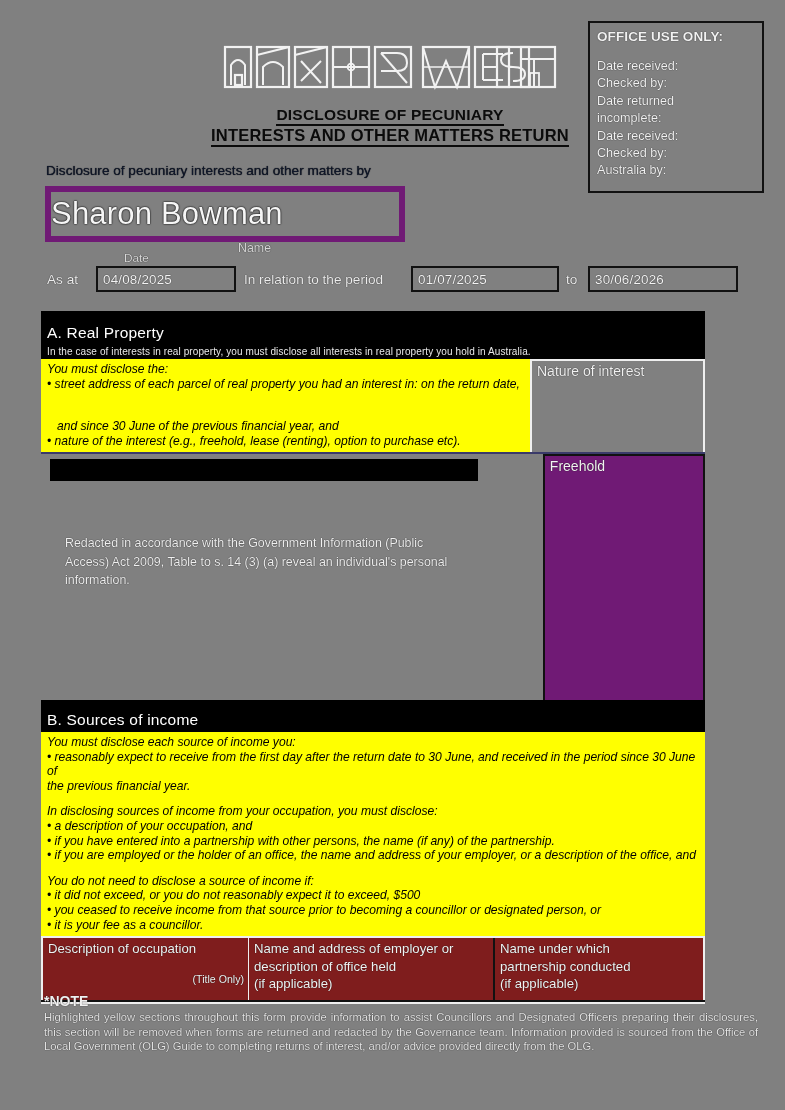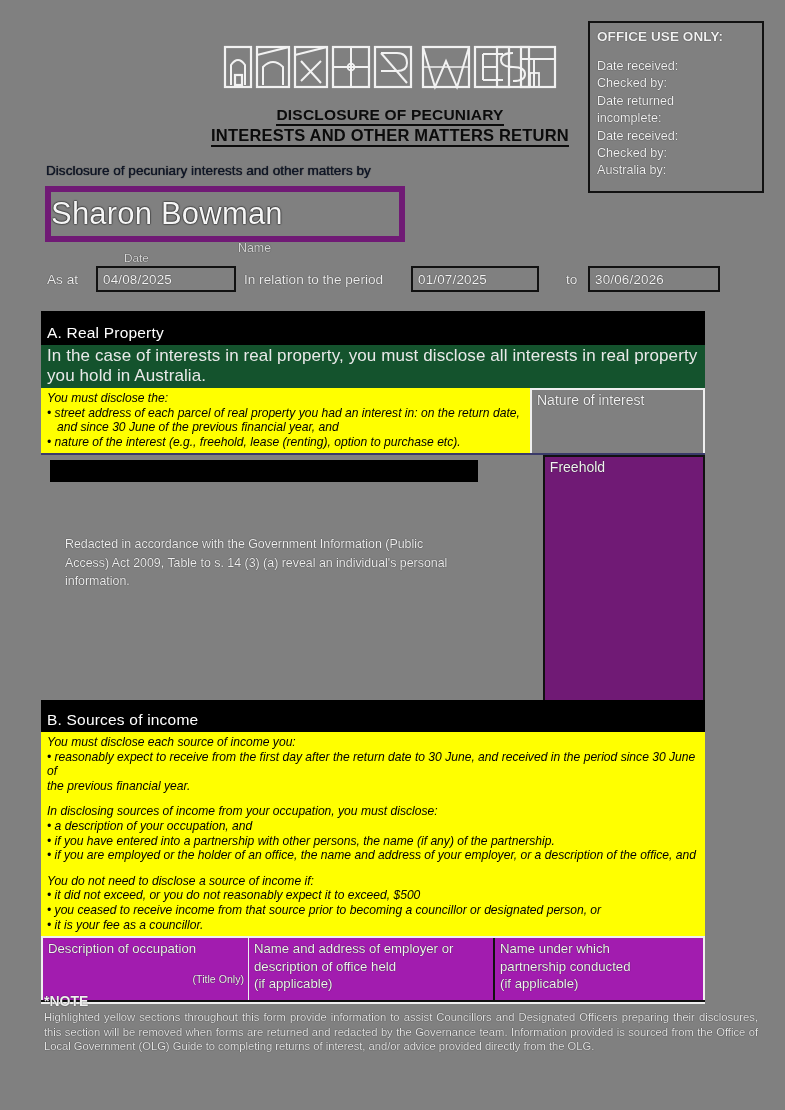--- a/index.html
+++ b/index.html
@@ -136,22 +136,22 @@
     padding-left: 5px;
     height: 26px;
   }
   .fld span {
     font-size: 13.4px;
     color: #f4f4f4;
     text-shadow: 0 0 1px #000;
     letter-spacing: .2px;
   }
   #f-asat   { left: 96px;  top: 266px; width: 140px; }
-  #f-from   { left: 411px; top: 266px; width: 128px; }
-  #f-to     { left: 588px; top: 266px; width: 132px; }
+  #f-from   { left: 411px; top: 266px; width: 148px; }
+  #f-to     { left: 588px; top: 266px; width: 150px; }
   .period-label {
     position: absolute;
     left: 244px;
     top: 272px;
     font-size: 13.6px;
     color: #ededed;
     text-shadow: 0 0 1px #000;
   }
   .to-label {
     position: absolute;
@@ -175,39 +175,39 @@
     box-sizing: border-box;
   }
   .sec-head {
     background: #000;
     color: #fff;
     font-size: 15.5px;
     padding: 2px 0 3px 6px;
     letter-spacing: .2px;
   }
   .sec-sub {
-    background: #14532d;
+    background: #000000;
     color: #e9e9e9;
-    font-size: 17px;
+    font-size: 10px;
     padding: 1px 0 2px 6px;
     letter-spacing: .1px;
   }
   .yellow {
     background: #ffff00;
     color: #000;
     font-style: italic;
     font-size: 12.1px;
     line-height: 14.6px;
     padding: 3px 6px 4px 6px;
     box-sizing: border-box;
   }
   .yellow p { margin: 0; }
   .yellow .gap { height: 11px; }
   .yellow .bl { padding-left: 10px; text-indent: -10px; }
-  .yellow .cont { padding-left: 10px; }
+  .yellow .cont { padding-left: 10px; margin-top: 28px; }
 
   
   #secA { top: 311px; }
   #secA .topbar { height: 11px; }
   .a-row {
     display: flex;
     width: 100%;
   }
   .a-left  { width: 489px; box-sizing: border-box; }
   .a-right {
@@ -270,21 +270,21 @@
   #secB .topbar { height: 9px; }
 
   .cols {
     display: flex;
     width: 100%;
     border-top: 2px solid #efefef;
     box-sizing: border-box;
   }
   .col {
     box-sizing: border-box;
-    background: #a21caf;
+    background: #7f1d1d;
     color: #f2f2f2;
     text-shadow: 0 0 1px #000;
     font-size: 13.2px;
     line-height: 17.5px;
     padding: 2px 4px 0 5px;
     min-height: 62px;
     position: relative;
   }
   .col-1 { width: 208px; border-left: 2px solid #efefef; border-right: 1px solid #efefef; }
   .col-2 { width: 246px; border-right: 2px solid #111; }

